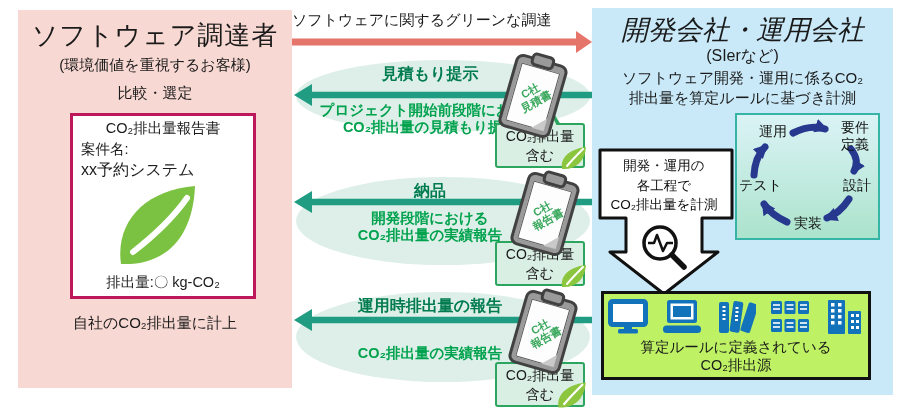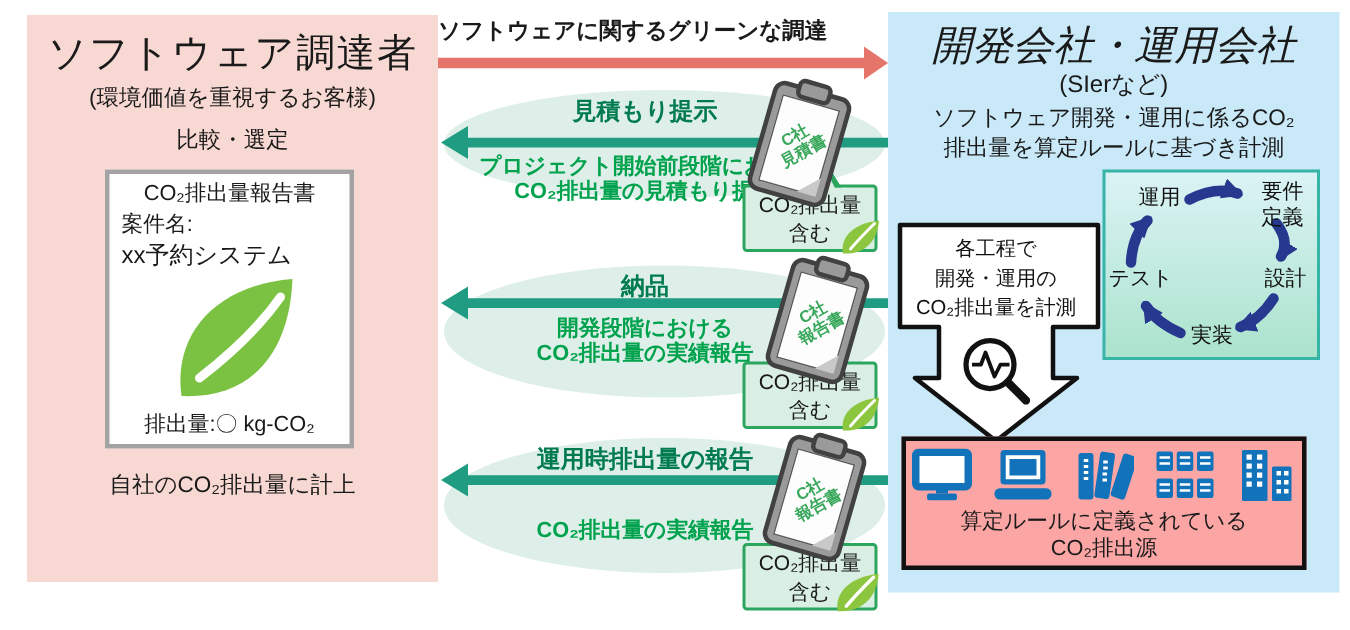--- a/index.html
+++ b/index.html
@@ -9,31 +9,31 @@
     font-family:"Liberation Sans","DejaVu Sans",sans-serif; color:#1a1a1a;
     overflow:hidden;
   }
   .t { position:absolute; left:0; right:0; text-align:center; white-space:nowrap; }
 
   
   .panel-pink { position:absolute; left:18px; top:10px; width:274px; height:378px; background:#f8d8d2; }
   .pp-title  { top:8px;  font-size:26px; letter-spacing:1px; }
   .pp-sub    { top:46px; font-size:15px; }
   .pp-action { top:74px; font-size:15px; }
-  .report-box { position:absolute; left:52px; top:103px; width:166px; height:186px;
-    background:#fff; border:3px solid #a3a3a3; }
+  .report-box { position:absolute; left:52px; top:103px; width:186px; height:186px;
+    background:#fff; border:3px solid #be185d; }
   .rb-title { position:absolute; top:3px; left:0; right:0; text-align:center; font-size:14.5px; white-space:nowrap; }
   .rb-l1 { position:absolute; left:8px; top:24px; font-size:14.5px; }
   .rb-l2 { position:absolute; left:8px; top:44px; font-size:16px; }
   .rb-leaf { position:absolute; left:34px; top:64px; }
   .rb-em { position:absolute; bottom:4px; left:0; right:0; text-align:center; font-size:14.5px; white-space:nowrap; }
   .pp-footer { top:304px; font-size:15px; }
 
   
-  .mid-label { position:absolute; left:292px; width:241px; top:11px; font-size:15px; white-space:nowrap;font-weight:bold; }
+  .mid-label { position:absolute; left:292px; width:241px; top:11px; font-size:15px; white-space:nowrap; }
   .arrow-red { position:absolute; left:292px; top:30px; }
   .ellipse { position:absolute; left:296px; width:294px; background:#ddefe8; border-radius:50%; }
   .e1 { top:60px;  height:72px; }
   .e2 { top:177px; height:88px; }
   .e3 { top:292px; height:90px; }
   .flow-title { position:absolute; left:280px; width:300px; text-align:center;
     font-size:16px; font-weight:bold; color:#007b50; white-space:nowrap; }
   .flow-desc { position:absolute; left:280px; width:300px; text-align:center;
     font-size:14.5px; font-weight:bold; color:#00a24e; white-space:nowrap; }
   .arrow-green { position:absolute; left:292px; }
@@ -80,21 +80,21 @@
   .cl-des { left:106px; top:62px;font-family:Liberation Mono, monospace; }
   .cl-imp { left:57px;  top:100px; }
   .cl-tes { left:2px;   top:62px; }
 
   .measure-svg { position:absolute; left:4px; top:140px; }
   .measure-text { position:absolute; left:8px; top:148px; width:128px; text-align:center;
     font-size:13.5px; line-height:19.5px; color:#111; }
   .measure-text div { white-space:nowrap; }
 
   .sources-box { position:absolute; left:9px; top:283px; width:270px; height:89px;
-    background:#fca5a5; border:3px solid #111; }
+    background:#bef264; border:3px solid #111; }
   .src-icons { position:absolute; left:0; right:0; top:5px; display:flex; justify-content:center;
     align-items:flex-end; gap:13px; }
   .src-l1 { position:absolute; top:44px; left:0; right:0; text-align:center; font-size:14.5px; white-space:nowrap; }
   .src-l2 { position:absolute; top:62px; left:0; right:0; text-align:center; font-size:14.5px; white-space:nowrap; }
 </style>
 </head>
 <body>
 
 <div class="stage">
 
@@ -230,22 +230,22 @@
 
     <svg class="measure-svg" width="140" height="150" viewBox="0 0 140 150">
       <polygon points="4,2 136,2 136,70 106,70 106,104 122,104 68,146 14,104 30,104 30,70 4,70" fill="#fff" stroke="#111" stroke-width="3" stroke-linejoin="round"></polygon>
       <g>
         <circle cx="64" cy="95" r="16" fill="#fff" stroke="#111" stroke-width="3.5"></circle>
         <line x1="76" y1="107" x2="88" y2="119" stroke="#111" stroke-width="5.5" stroke-linecap="round"></line>
         <polyline points="52,95 58,95 61,87 67,103 71,95 77,95" fill="none" stroke="#111" stroke-width="2.5" stroke-linejoin="round"></polyline>
       </g>
     </svg>
     <div class="measure-text">
+      <div>開発・運用の</div>
       <div>各工程で</div>
-      <div>開発・運用の</div>
       <div>CO₂排出量を計測</div>
     </div>
 
     <div class="sources-box">
       <div class="src-icons">
         <svg width="40" height="35" viewBox="0 0 40 35">
           <rect x="2.5" y="2.5" width="35" height="23" rx="2" fill="#fff" stroke="#1272ba" stroke-width="5"></rect>
           <rect x="16" y="25" width="8" height="5" fill="#1272ba"></rect>
           <rect x="10" y="30" width="20" height="4.5" rx="1.5" fill="#1272ba"></rect>
         </svg>

